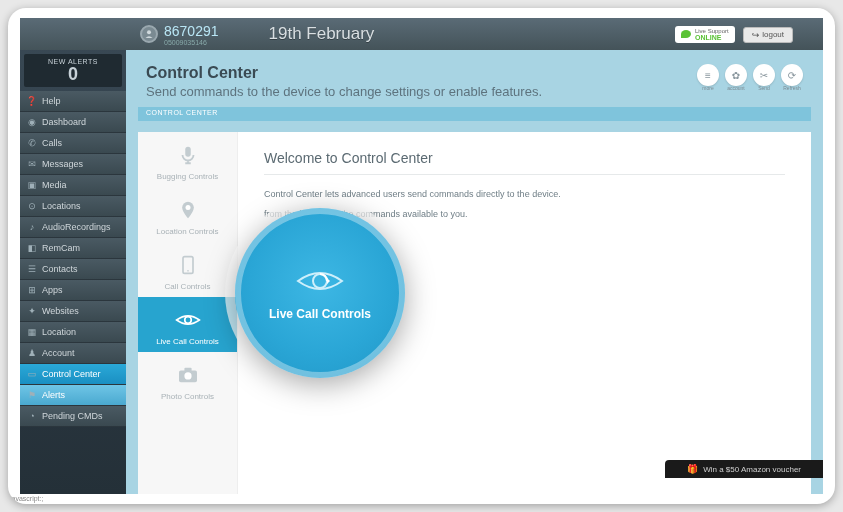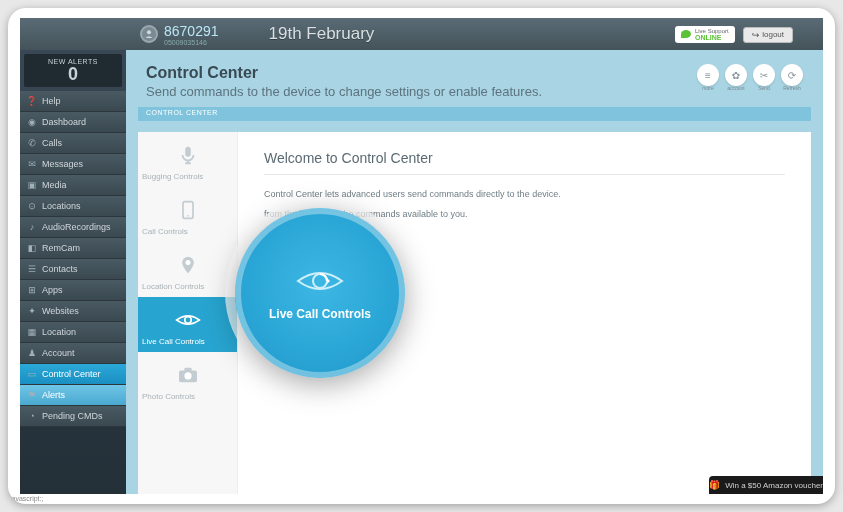--- a/index.html
+++ b/index.html
@@ -34,35 +34,35 @@
 .header h1{font-size:16px;color:#3a4a53;font-weight:bold}
 .header p{font-size:13px;color:#5d737e;margin-top:2px}
 .header-icons{position:absolute;top:14px;right:20px;display:flex;gap:6px}
 .hicon{width:22px;height:22px;border-radius:50%;background:#fff;display:flex;flex-direction:column;align-items:center;justify-content:center;color:#8a979e;font-size:10px;box-shadow:0 1px 2px rgba(0,0,0,.15)}
 .hicon .lbl{font-size:5px;color:#7a8a92;position:absolute;margin-top:26px}
 
 .tabstrip{margin:0 12px;height:14px;background:#7fc4dc;font-size:7px;color:#fff;padding:2px 8px;text-transform:uppercase;letter-spacing:.5px}
 
 .panel{position:absolute;top:82px;left:12px;right:12px;bottom:0;background:#fff;display:flex}
 .subnav{width:100px;background:#f7f7f7;border-right:1px solid #eee}
-.sub-item{padding:10px 4px 6px;color:#a9b2b7;font-size:8px;cursor:pointer}
+.sub-item{padding:10px 4px 6px;text-align:center;color:#a9b2b7;font-size:8px;cursor:pointer}
 .sub-item .sicon{width:26px;height:26px;margin:0 auto 4px;display:flex;align-items:center;justify-content:center;color:#c3ccd0}
 .sub-item.active{background:#27a4cf;color:#fff}
 .sub-item.active .sicon{color:#fff}
 .main{flex:1;padding:18px 26px}
 .main h2{font-size:14px;color:#5b6a72;font-weight:normal}
 .main hr{border:none;border-top:1px solid #e6e9ea;margin:8px 0 14px}
 .main p{font-size:9px;color:#6f7e86;margin-bottom:10px}
 
 .spotlight{position:absolute;left:215px;top:190px;width:170px;height:170px;border-radius:50%;background:radial-gradient(circle at 50% 45%,#3db7e4 0%,#2aa6d6 55%,#1f95c5 100%);box-shadow:0 6px 30px rgba(0,0,0,.35), inset 0 0 0 6px rgba(255,255,255,.35), 0 0 0 10px rgba(255,255,255,.7);display:flex;flex-direction:column;align-items:center;justify-content:center;color:#fff}
 .spotlight .eye{width:48px;height:32px;margin-bottom:10px;position:relative}
 .spotlight .eye svg{width:100%;height:100%}
 .spotlight .txt{font-size:12px;font-weight:bold}
 
-.promo{position:absolute;bottom:0;right:0;background:#1a1a1a;color:#cfcfcf;font-size:8px;padding:4px 0;border-top-left-radius:4px;display:flex;align-items:flex-end;gap:5px}
+.promo{position:absolute;bottom:16px;right:0;background:#1a1a1a;color:#cfcfcf;font-size:8px;padding:4px 22px;border-top-left-radius:4px;display:flex;align-items:flex-end;gap:5px}
 .promo::before{content:"🎁";font-size:9px}
 
 .foot-note{position:absolute;bottom:2px;left:2px;font-size:7px;color:#888}
 </style>
 </head>
 <body>
 
 <div class="frame">
 <div class="app">
 
@@ -196,34 +196,34 @@
                 <svg viewBox="0 0 24 24" width="22" height="22">
                   <rect x="9" y="3" width="6" height="11" rx="3" fill="#c3ccd0"></rect>
                   <path d="M6 12a6 6 0 0 0 12 0M12 18v3M9 21h6" stroke="#c3ccd0" stroke-width="2" fill="none"></path>
                 </svg>
               </div>
               <div>Bugging Controls</div>
             </div>
             <div class="sub-item">
               <div class="sicon">
                 <svg viewBox="0 0 24 24" width="20" height="24">
+                  <path d="M12 2a7 7 0 0 0-7 7c0 5 7 13 7 13s7-8 7-13a7 7 0 0 0-7-7z" fill="#c3ccd0"></path>
+                  <circle cx="12" cy="9" r="3" fill="#fff"></circle>
+                </svg>
+              </div>
+              <div>Location Controls</div>
+            </div>
+            <div class="sub-item">
+              <div class="sicon">
+                <svg viewBox="0 0 24 24" width="20" height="24">
                   <rect x="6" y="2" width="12" height="20" rx="2" stroke="#c3ccd0" stroke-width="2" fill="none"></rect>
                   <circle cx="12" cy="19" r="1" fill="#c3ccd0"></circle>
                 </svg>
               </div>
               <div>Call Controls</div>
-            </div>
-            <div class="sub-item">
-              <div class="sicon">
-                <svg viewBox="0 0 24 24" width="20" height="24">
-                  <path d="M12 2a7 7 0 0 0-7 7c0 5 7 13 7 13s7-8 7-13a7 7 0 0 0-7-7z" fill="#c3ccd0"></path>
-                  <circle cx="12" cy="9" r="3" fill="#fff"></circle>
-                </svg>
-              </div>
-              <div>Location Controls</div>
             </div>
             <div class="sub-item active">
               <div class="sicon">
                 <svg viewBox="0 0 32 20" width="26" height="18">
                   <path d="M2 10 Q16 0 30 10 Q16 20 2 10Z" stroke="#fff" stroke-width="2" fill="none"></path>
                   <circle cx="16" cy="10" r="4" stroke="#fff" stroke-width="2" fill="none"></circle>
                 </svg>
               </div>
               <div>Live Call Controls</div>
             </div>

